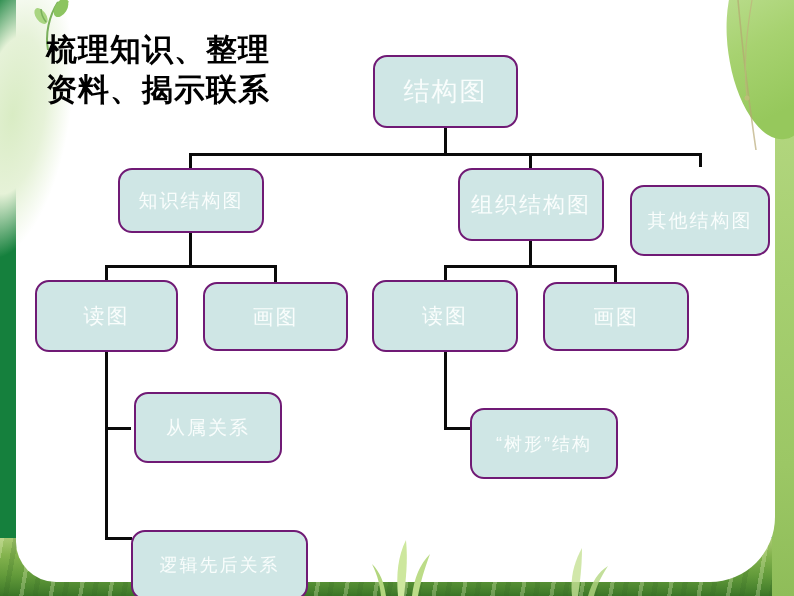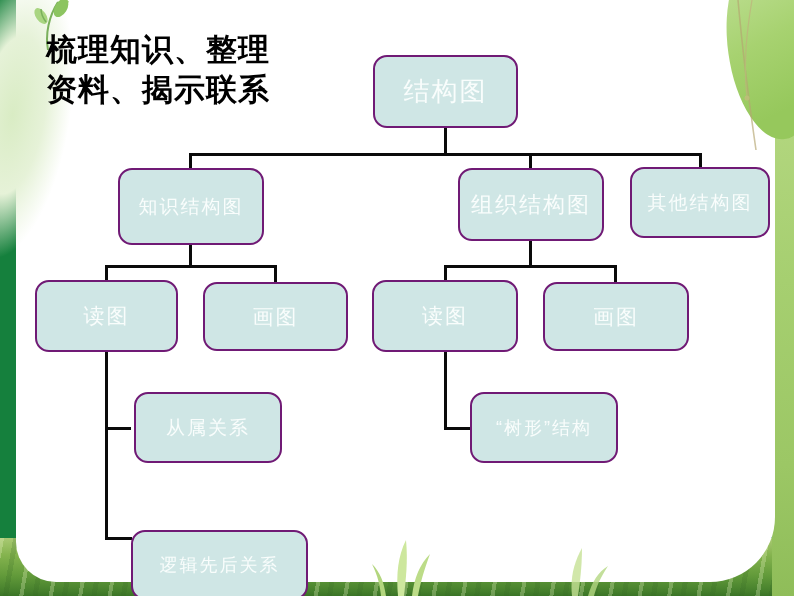--- a/index.html
+++ b/index.html
@@ -114,33 +114,33 @@
 
   <div class="conn" style="left:105px;top:352px;width:3px;height:188px"></div>
   <div class="conn" style="left:105px;top:427px;width:26px;height:3px"></div>
   <div class="conn" style="left:105px;top:537px;width:27px;height:3px"></div>
 
   <div class="conn" style="left:444px;top:352px;width:3px;height:78px"></div>
   <div class="conn" style="left:444px;top:427px;width:27px;height:3px"></div>
 
   <div class="node" style="left:373px;top:55px;width:145px;height:73px;font-size:26px">结构图</div>
 
-  <div class="node" style="left:118px;top:168px;width:146px;height:77px;font-size:19px">知识结构图</div>
+  <div class="node" style="left:118px;top:168px;width:146px;height:65px;font-size:19px">知识结构图</div>
 
   <div class="node" style="left:458px;top:168px;width:146px;height:73px;font-size:22px">组织结构图</div>
 
-  <div class="node" style="left:630px;top:167px;width:140px;height:71px;font-size:19px">其他结构图</div>
+  <div class="node" style="left:630px;top:185px;width:140px;height:71px;font-size:19px">其他结构图</div>
 
   <div class="node" style="left:35px;top:280px;width:143px;height:72px;font-size:21px">读图</div>
 
   <div class="node" style="left:203px;top:282px;width:145px;height:69px;font-size:21px">画图</div>
 
   <div class="node" style="left:372px;top:280px;width:146px;height:72px;font-size:21px">读图</div>
 
   <div class="node" style="left:543px;top:282px;width:146px;height:69px;font-size:21px">画图</div>
 
   <div class="node" style="left:134px;top:392px;width:148px;height:71px;font-size:19px">从属关系</div>
 
-  <div class="node" style="left:470px;top:392px;width:148px;height:71px;font-size:18px">“树形”结构</div>
+  <div class="node" style="left:470px;top:408px;width:148px;height:71px;font-size:18px">“树形”结构</div>
 
   <div class="node" style="left:131px;top:530px;width:177px;height:70px;font-size:18px">逻辑先后关系</div>
 
 </div>
 
 </body></html>

